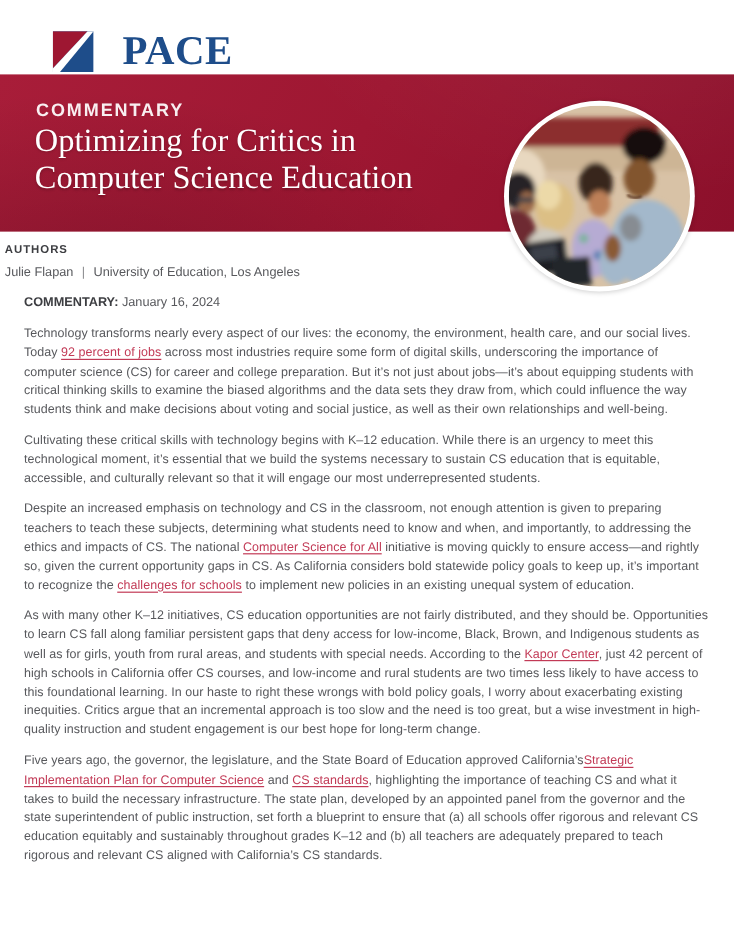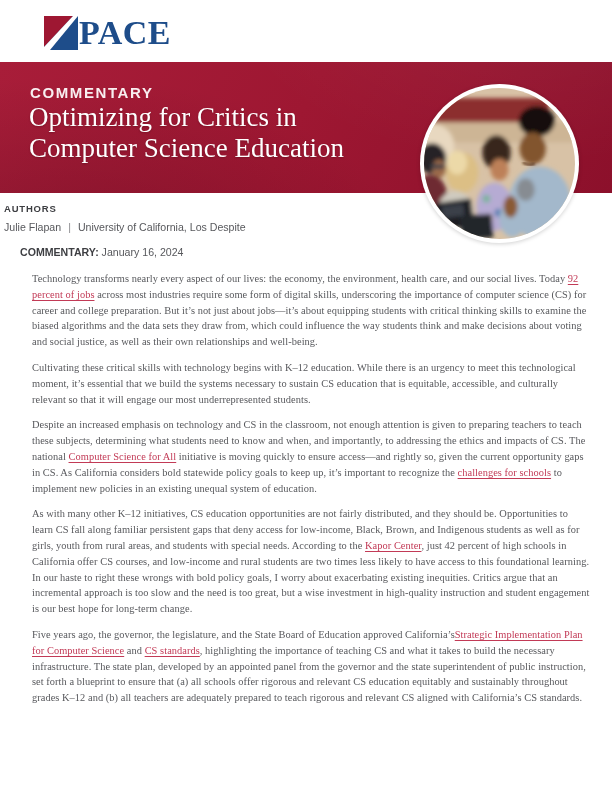--- a/index.html
+++ b/index.html
@@ -3,21 +3,21 @@
 <meta charset="utf-8">
 <style>
   * { margin:0; padding:0; box-sizing:border-box; }
   html,body { background:#e9e9e9; }
   .page {
     position:relative; width:612px; height:792px; margin:0 auto;
     background:#ffffff; overflow:hidden;
     font-family:"Liberation Sans", sans-serif;
   }
   
-  .logo-row { position:absolute; top:16px; left:28px; display:flex; align-items:center; gap:1px;padding-left:16px; }
+  .logo-row { position:absolute; top:26px; left:28px; display:flex; align-items:center; gap:24px;padding-left:16px; }
   .logo-mark { width:34px; height:34px; display:block; }
   .logo-text {
     font-family:"Liberation Serif", serif; font-weight:700;
     font-size:34px; line-height:34px; color:var(--navy); letter-spacing:.5px;
   }
   
   .banner {
     position:absolute; top:62px; left:0; width:612px; height:131px;
     background:linear-gradient(118deg, #a81d39 0%, var(--brand-red) 48%, #8c102b 100%);
     overflow:hidden;
@@ -55,21 +55,21 @@
   .authors-label { font-size:9.5px; font-weight:700; letter-spacing:.8px; color:#3d3e42; }
   .author-line { margin-top:7px; font-size:10.6px; color:#57585c; }
   .author-sep { padding:0 7px; color:#8a8b8e; }
   .published-line { position:absolute; left:20px; top:246px; font-size:10.6px; color:#57585c; z-index:1; }
   .published-label { font-weight:700; color:#3d3e42; }
   
   .article {
     position:absolute; left:20px; top:271px; width:571px;
     font-size:10.4px; line-height:15.8px; color:#57585c; letter-spacing:.05px;
   }
-  .para { margin:0 0 10px 12px;font-family:Liberation Serif, serif; }
+  .para { margin:0 0 10px 0; }
   .inline-link { color:var(--link); text-decoration:underline; text-underline-offset:1.5px; }
   :root { --brand-red:#9e1732; --navy:#1e4d8a; --link:#c23a56; }
 </style>
 </head>
 <body>
 
 <div class="page">
 
   <div class="logo-row">
     <svg class="logo-mark" viewBox="0 0 34 34" aria-hidden="true">
@@ -133,21 +133,21 @@
         <g filter="url(#blur2)">
           <path d="M98,74 q6,4 12,1" stroke="#5f3a20" stroke-width="2" fill="none"></path>
         </g>
       </svg>
     </div>
   </div>
 
   <div class="meta">
     <div class="authors-label">AUTHORS</div>
     <div class="author-line">
-      <span>Julie Flapan</span><span class="author-sep">|</span><span>University of California, Los Despite</span>
+      <span>Julie Flapan</span><span class="author-sep">|</span><span>University of Education, Los Angeles</span>
     </div>
   </div>
   <div class="published-line">
     <span class="published-label">COMMENTARY:</span>
     <span>January 16, 2024</span>
   </div>
 
   <div class="article">
       <p class="para"><span>Technology transforms nearly every aspect of our lives: the economy, the environment, health care, and our social lives. Today </span><a href="#" class="inline-link">92 percent of jobs</a><span> across most industries require some form of digital skills, underscoring the importance of computer science (CS) for career and college preparation. But it’s not just about jobs—it’s about equipping students with critical thinking skills to examine the biased algorithms and the data sets they draw from, which could influence the way students think and make decisions about voting and social justice, as well as their own relationships and well-being.</span></p>
       <p class="para"><span>Cultivating these critical skills with technology begins with K–12 education. While there is an urgency to meet this technological moment, it’s essential that we build the systems necessary to sustain CS education that is equitable, accessible, and culturally relevant so that it will engage our most underrepresented students.</span></p>

